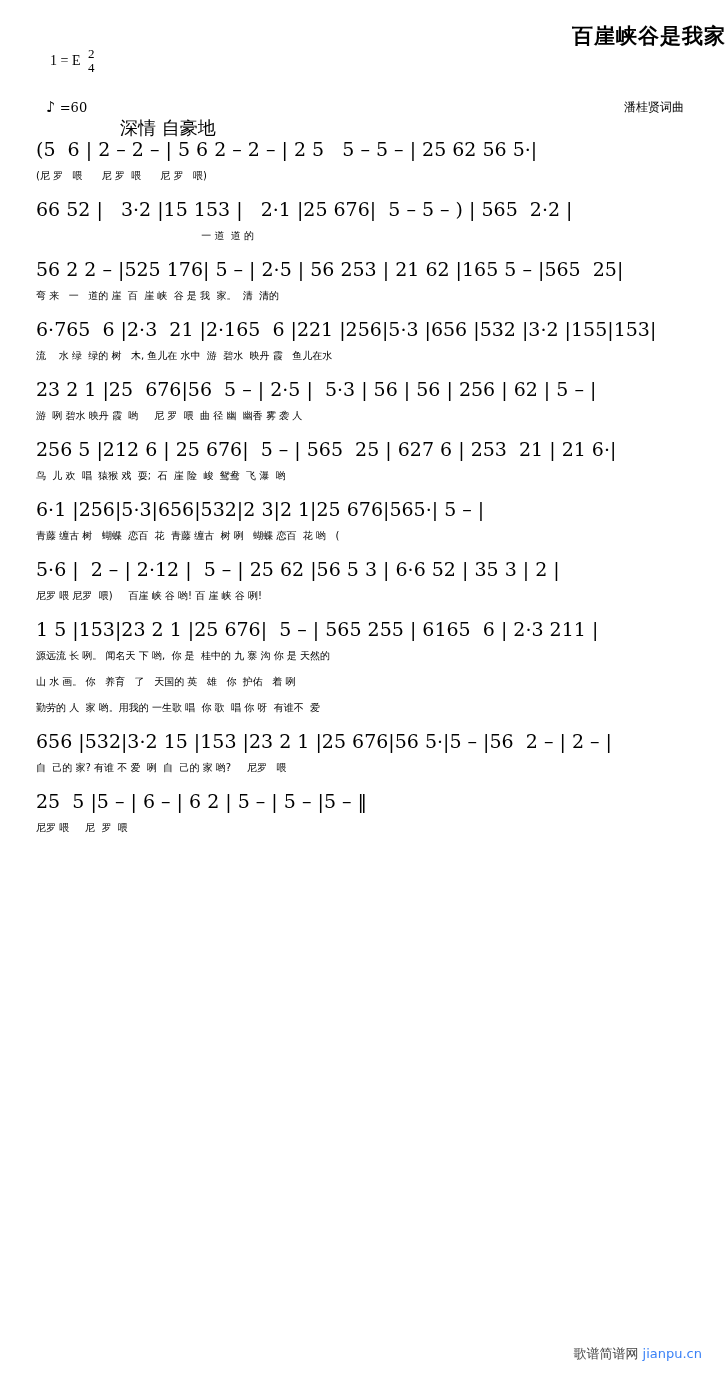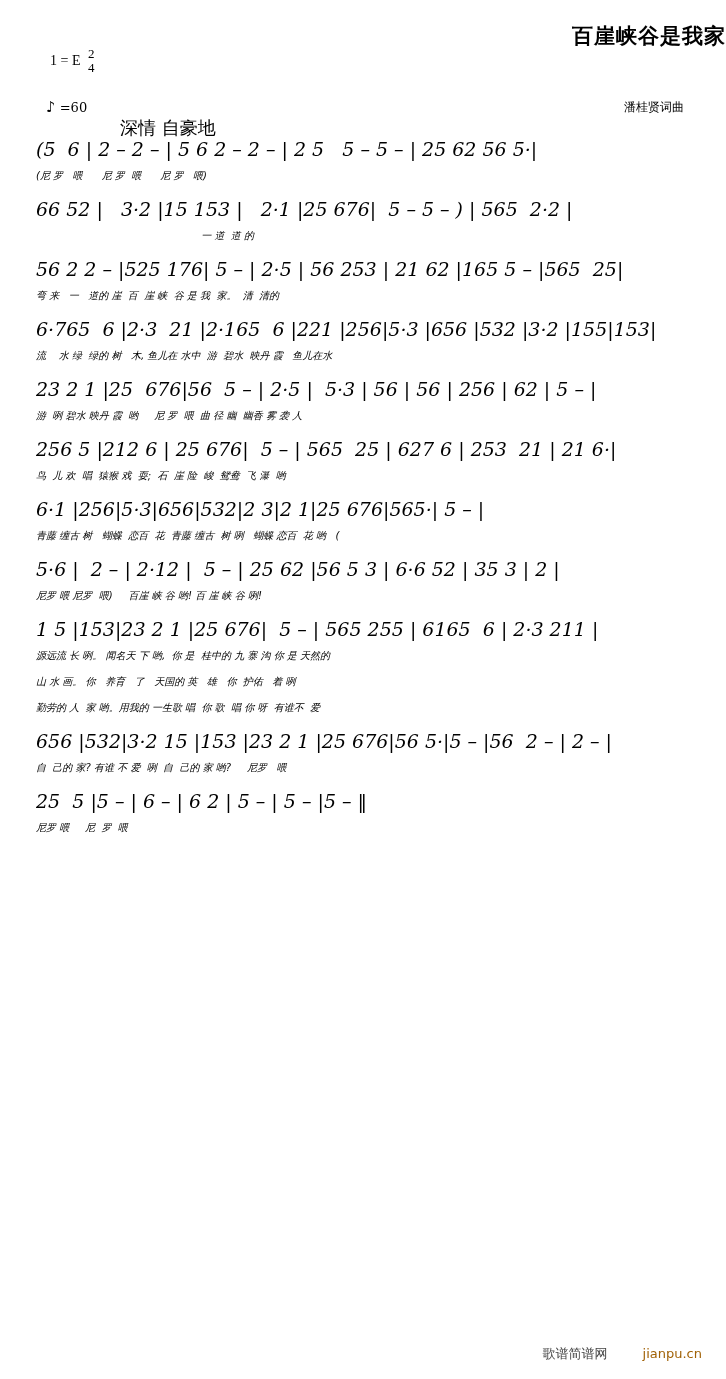--- a/index.html
+++ b/index.html
@@ -30,21 +30,21 @@
   .mood{
     position:absolute;left:120px;top:116px;font-size:18px;
     font-family:"DejaVu Sans", sans-serif;
   }
   .author{
     position:absolute;right:42px;top:99px;font-size:12px;
     font-family:"DejaVu Sans", sans-serif;
   }
 
   .staff{
-    position:absolute;left:36px;right:18px;font-style:italic;
+    position:absolute;left:36px;right:18px;
   }
   .row{
     position:relative;
     margin-bottom:6px;
   }
   .notes{
     font-family:"DejaVu Serif", serif;
     font-size:19px;
     white-space:pre;
     letter-spacing:0px;
@@ -57,21 +57,21 @@
     white-space:pre;
     height:20px;line-height:20px;
     letter-spacing:0px;
   }
 
   .watermark{
     position:absolute;right:24px;bottom:16px;
     font-family:"DejaVu Sans", sans-serif;font-size:13px;color:#555;
   }
   .watermark .cn{color:#444;margin-top:42px;}
-  .watermark .dom{color:#a16207;margin-left:31px;}
+  .watermark .dom{color:#3b82f6;}
 </style>
 </head>
 <body>
 
 <div class="title">百崖峡谷是我家</div>
 
 <div class="keysig">
   <span>1 = E</span>
   <span class="frac">
     <span class="num">2</span>

